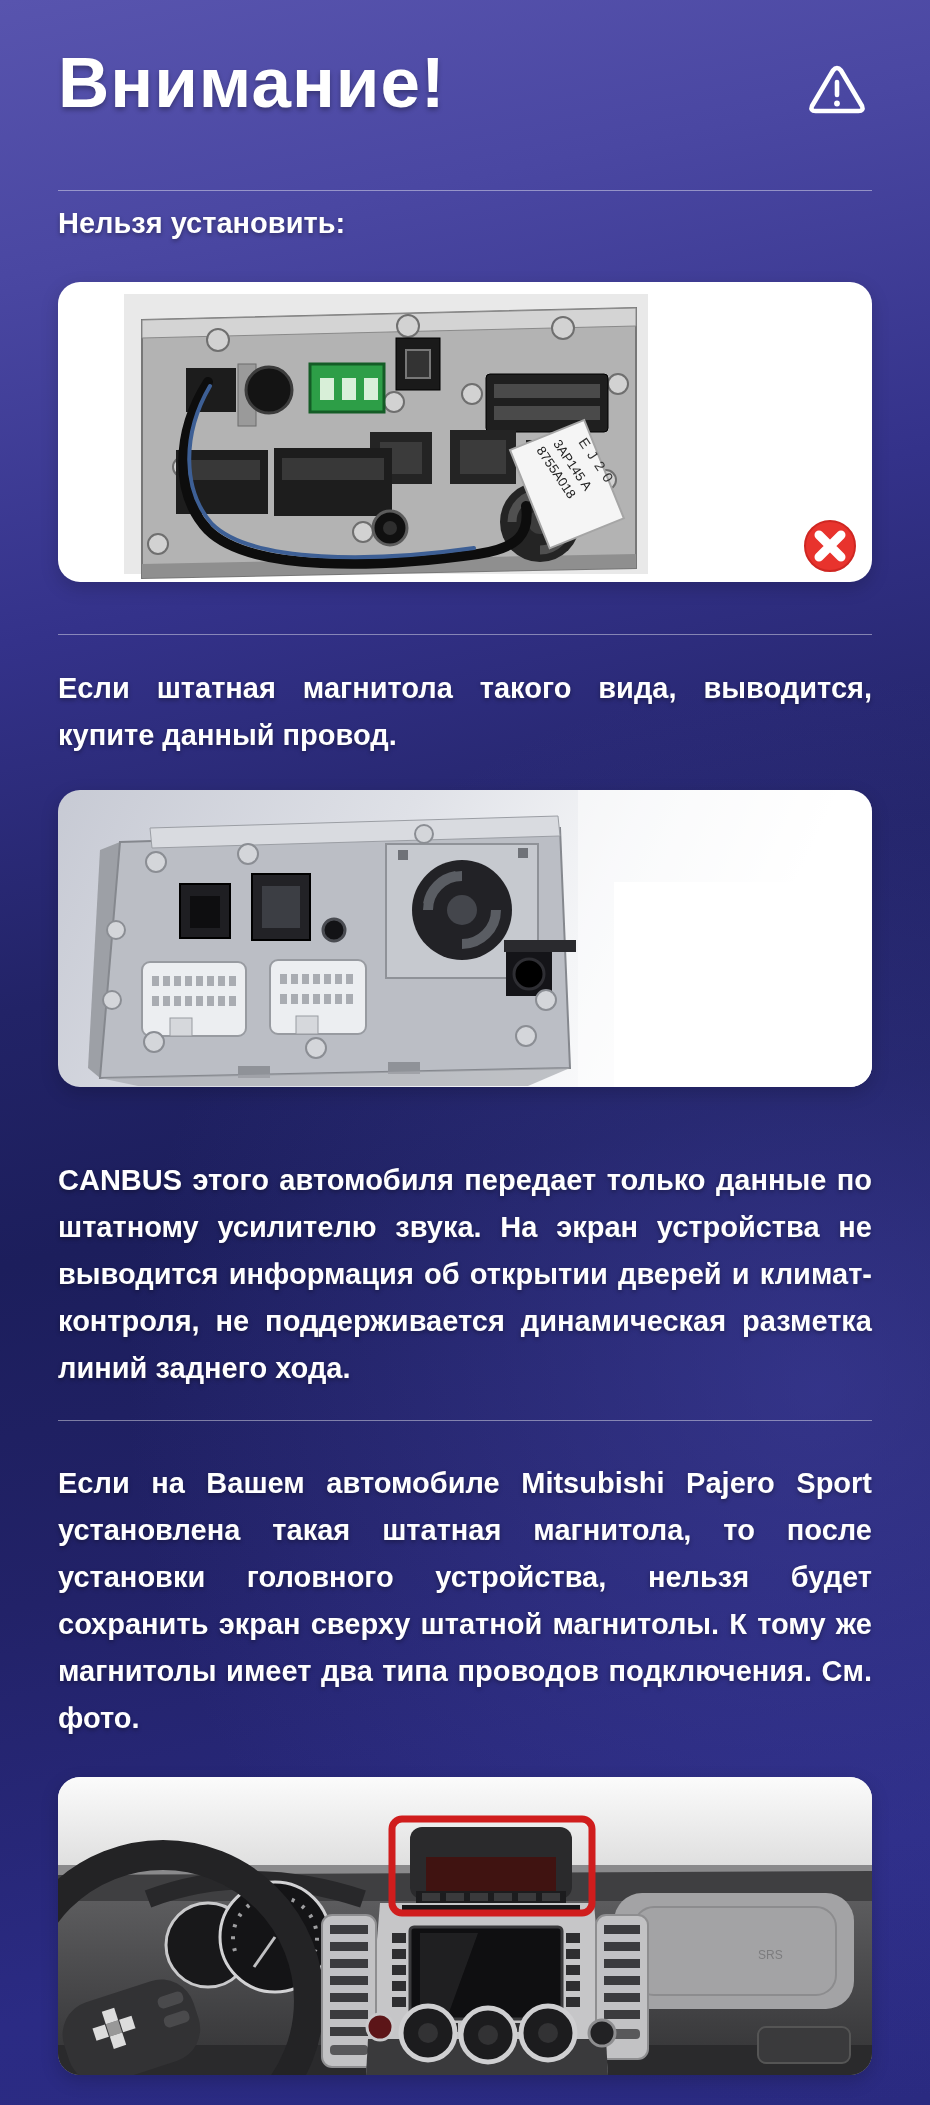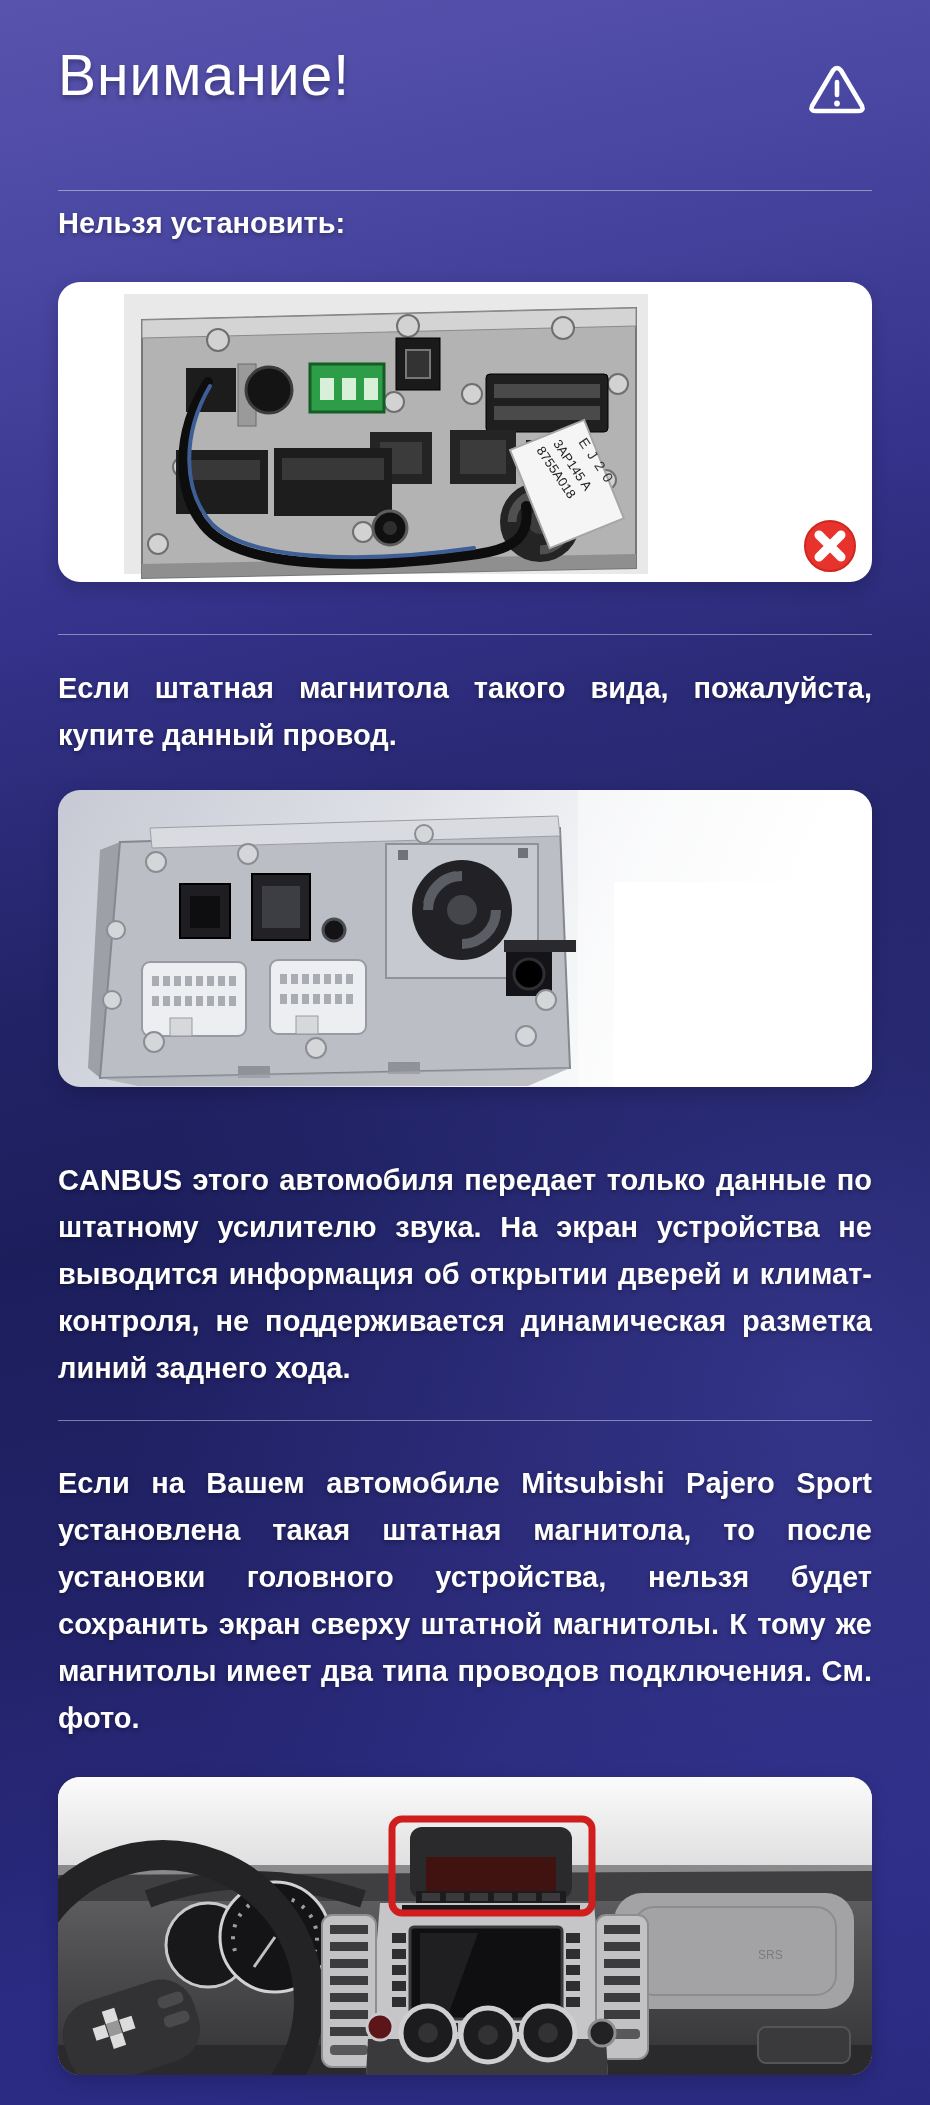--- a/index.html
+++ b/index.html
@@ -11,21 +11,21 @@
     color: #ffffff;
     background:
       radial-gradient(120% 55% at 88% 66%, rgba(70,70,170,.50), rgba(70,70,170,0) 62%),
       linear-gradient(168deg, #5854ae 0%, #4a47a2 12%, #34328a 28%, #222367 44%,
                       #1c1e5c 55%, #222268 70%, #2b2b84 88%, #2a2a80 100%);
   }
   .page { padding: 0 58px; position: relative; }
 
   .page-header { display: flex; align-items: flex-start; justify-content: space-between; padding-top: 42px; }
   .page-title {
-    font-size: 57px; font-weight: 400; letter-spacing: 1px;
+    font-size: 71px; font-weight: 700; letter-spacing: 1px;
     text-shadow: 0 3px 5px rgba(0,0,0,.30);
   }
   .warn-icon { margin-top: 22px; margin-right: 4px; flex: 0 0 auto; }
 
   .divider { border: none; border-top: 1.5px solid rgba(255,255,255,.42); height: 0; }
   .divider-1 { margin-top: 66px; }
   .divider-2 { margin-top: 52px; }
   .divider-3 { margin-top: 28px; }
 
   .section-label { margin-top: 16px; font-size: 29px; font-weight: 700; text-shadow: 0 2px 4px rgba(0,0,0,.35); }
@@ -126,21 +126,21 @@
       </g>
       <g>
         <circle cx="772" cy="264" r="25" fill="#e8332d" stroke="#cf2722" stroke-width="2"></circle>
         <path d="M761,253 L783,275 M783,253 L761,275" stroke="#ffffff" stroke-width="9" stroke-linecap="round"></path>
       </g>
     </svg>
   </div>
 
   <hr class="divider divider-2">
 
-  <p class="para para-wire">Если штатная магнитола такого вида, пожалуйста, купите данный провод.</p>
+  <p class="para para-wire">Если штатная магнитола такого вида, выводится, купите данный провод.</p>
 
   <div class="photo-card card-2">
     <svg viewBox="0 0 814 297">
       <rect x="520" y="0" width="294" height="297" fill="#ffffff" opacity="0.45"></rect>
       <rect x="556" y="92" width="258" height="205" fill="#ffffff"></rect>
       <polygon points="42,60 62,52 42,288 30,278" fill="#9da0a6"></polygon>
       <polygon points="62,52 502,38 512,278 42,288" fill="#bbbec5" stroke="#85888e" stroke-width="2"></polygon>
       <polygon points="92,38 500,26 502,46 94,58" fill="#d9dbe0" stroke="#9b9ea4" stroke-width="1"></polygon>
       <rect x="328" y="54" width="152" height="134" fill="#c6c9cf" stroke="#8f9298" stroke-width="2"></rect>
       <circle cx="404" cy="120" r="50" fill="#222226"></circle>

